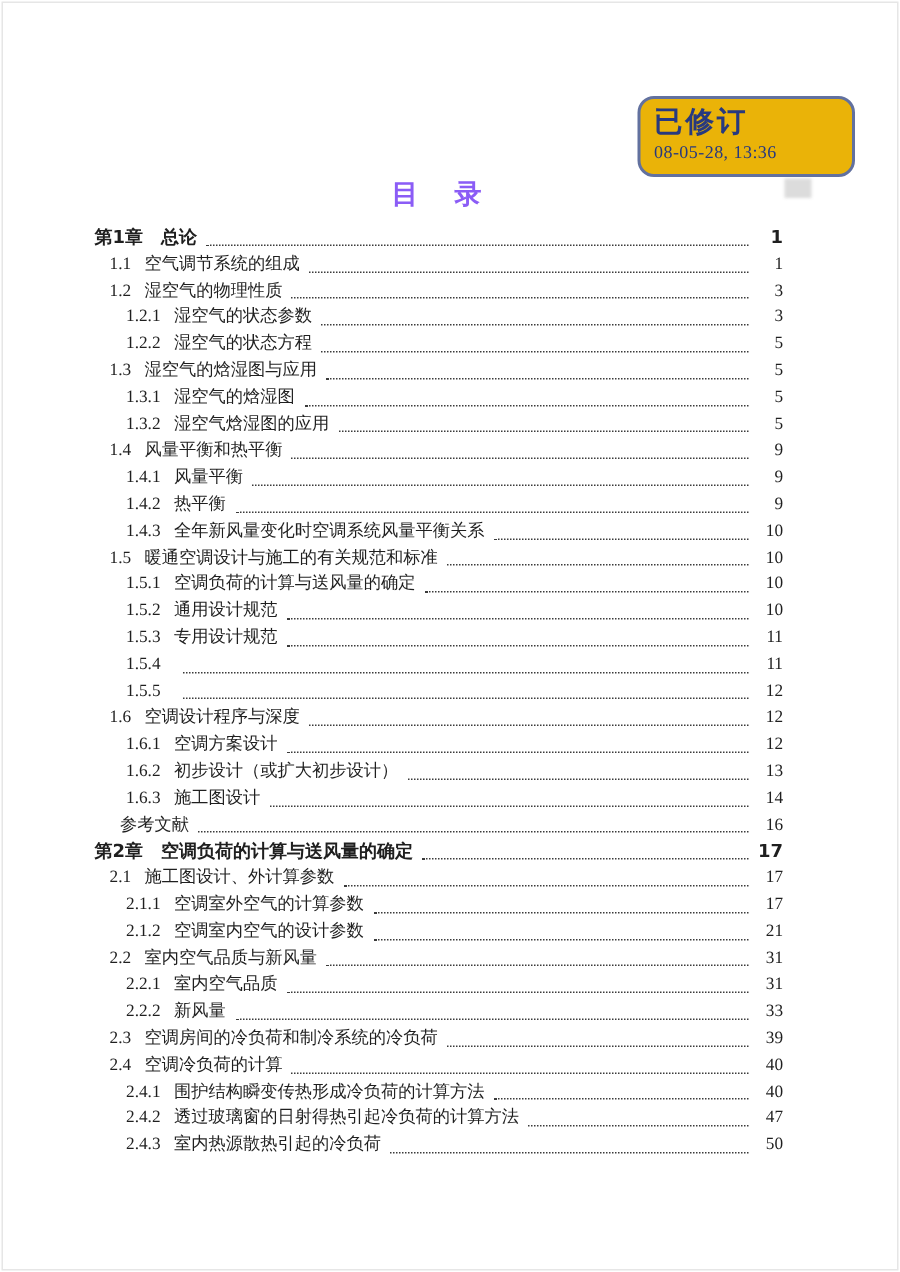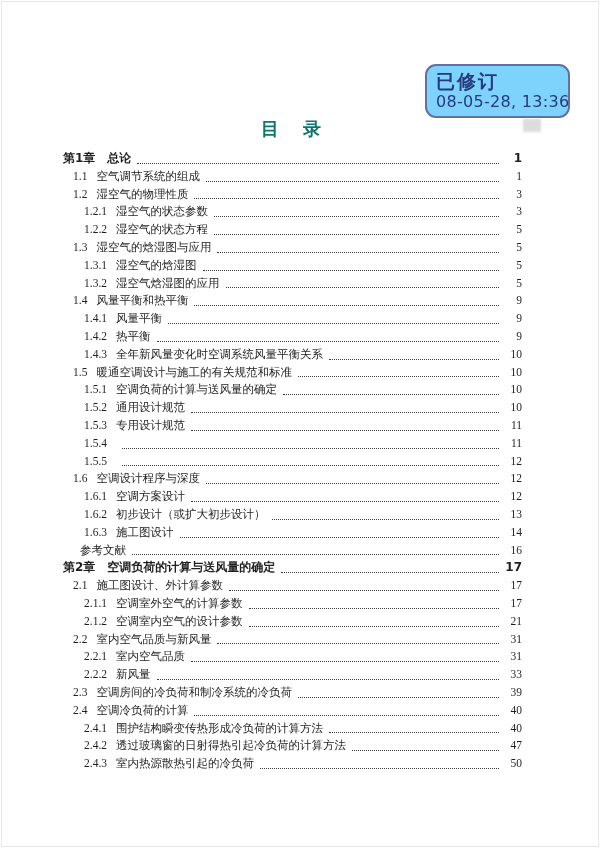--- a/index.html
+++ b/index.html
@@ -20,39 +20,39 @@
     position:absolute; left:523px; top:119px; width:18px; height:13px;
     background:#dcdcdc; filter:blur(1.2px);
   }
 
   
   .stamp {
     position:absolute; left:425px; top:64px; width:145px; height:54px;
     box-sizing:border-box;
     border:2.5px solid #62719f;
     border-radius:11px;
-    background:#7dd3fc;
+    background:#eab308;
     padding:3px 5px 2px 9px;
     font-family:"DejaVu Sans","Liberation Sans",sans-serif;
     color:#27397f;
   }
   .stamp-label {
     font-size:19px; font-weight:bold; letter-spacing:2px; line-height:24px;
   }
   .stamp-date {
-    font-size:16px; line-height:17px; letter-spacing:0.3px; white-space:nowrap;
+    font-size:12px; line-height:17px; letter-spacing:0.3px; white-space:nowrap;font-family:Liberation Serif, serif;
   }
 
   
   .doc-title {
     position:absolute; left:63px; top:117px; width:459px;
     text-align:center;
     font-size:18px; font-weight:bold; letter-spacing:3px;
     font-family:"DejaVu Sans","Liberation Sans",sans-serif;
-    color:#0f766e;
+    color:#8b5cf6;
   }
 
   
   .toc {
     position:absolute; left:63px; top:150px; width:459px;
   }
   .toc-row {
     display:flex; align-items:baseline;
     height:17.8px; font-size:11.5px; line-height:17.8px;
     white-space:nowrap;

